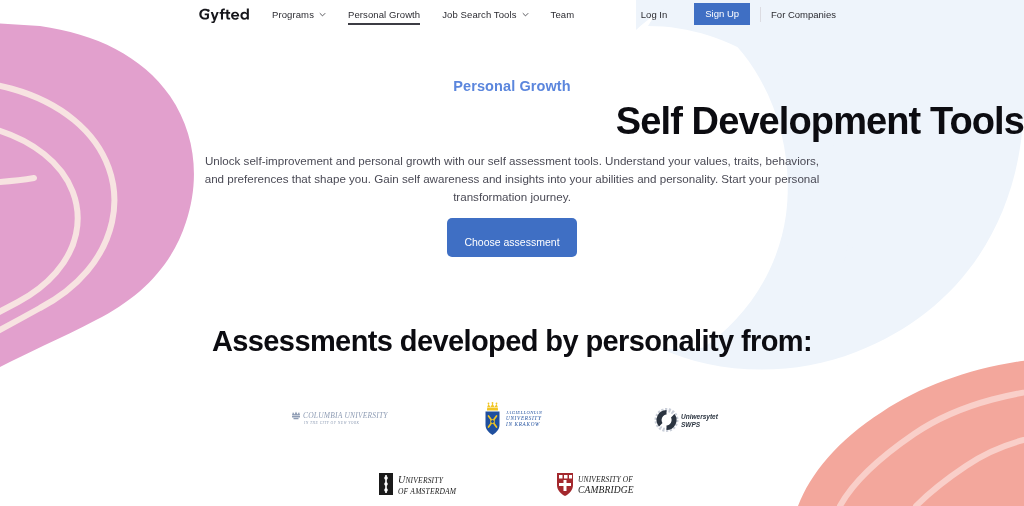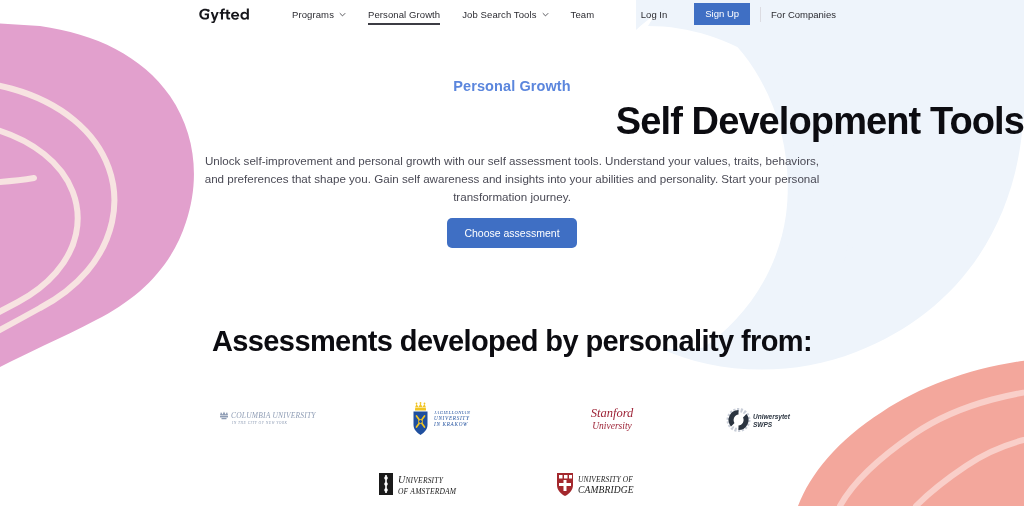--- a/index.html
+++ b/index.html
@@ -41,21 +41,20 @@
   }
   .nav-logo svg { display: block; }
 
   .nav-main {
     position: absolute;
     left: 272px; top: 0;
     height: 28px;
     display: flex;
     align-items: center;
     gap: 22px;
-    margin-left: 20px;
   }
   .nav-item {
     position: relative;
     display: flex;
     align-items: center;
     gap: 5px;
     font-size: 9.5px;
     letter-spacing: 0.1px;
     color: #2b2b31;
     height: 28px;
@@ -157,21 +156,21 @@
     top: 218px; left: 0; width: 1024px;
     text-align: center;
   }
   .cta-button {
     display: inline-block;
     background: #3f6fc4;
     color: #ffffff;
     font-size: 10.5px;
     border: none;
     border-radius: 5px;
-    padding: 9px 17px 9px;
+    padding: 18px 17px 9px;
     cursor: pointer;
     font-family: "Liberation Sans", sans-serif;
   }
 
   
   .section-title {
     position: absolute;
     top: 325px; left: 0; width: 1024px;
     text-align: center;
     font-size: 29px;
@@ -365,26 +364,20 @@
           <path d="M39 30 L23 52"></path>
         </g>
         <circle cx="31" cy="41" r="4" fill="#1f4f9e" stroke="#f1c524" stroke-width="2"></circle>
 
         <text x="58" y="26" font-family="'Liberation Serif', serif" font-size="9.4" fill="#1f4f9e" letter-spacing="0.7">JAGIELLONIAN</text>
         <text x="58" y="38" font-family="'Liberation Serif', serif" font-size="10.4" fill="#1f4f9e" letter-spacing="1.4">UNIVERSITY</text>
         <text x="58" y="50" font-family="'Liberation Serif', serif" font-size="10.4" fill="#1f4f9e" letter-spacing="1.4">IN KRAKOW</text>
       </svg>
     </div>
 
-    <div class="logo-cell">
-      <svg width="62" height="32" viewBox="0 0 124 64" xmlns="http://www.w3.org/2000/svg">
-        <text x="62" y="26" text-anchor="middle" font-family="'Liberation Serif', serif" font-size="25" fill="#9d2235">Stanford</text>
-        <text x="62" y="50" text-anchor="middle" font-family="'Liberation Serif', serif" font-size="19" fill="#9d2235">University</text>
-      </svg>
-    </div>
 
     <div class="logo-cell">
       <svg width="82" height="28" viewBox="0 0 164 56" xmlns="http://www.w3.org/2000/svg">
         <g>
           <circle cx="27" cy="28" r="20" fill="none" stroke="#c9ced8" stroke-width="8" stroke-dasharray="4 3"></circle>
           <path d="M27 8 A20 20 0 0 0 12 41 L19 34 A11 11 0 0 1 27 17 Z" fill="#2b3440"></path>
           <path d="M27 48 A20 20 0 0 0 43 16 L36 23 A11 11 0 0 1 27 39 Z" fill="#2b3440"></path>
           <circle cx="27" cy="28" r="9" fill="#ffffff"></circle>
         </g>
         <text x="56" y="25" font-family="'Liberation Sans', sans-serif" font-size="13" font-weight="bold" fill="#2b3440">Uniwersytet</text>

